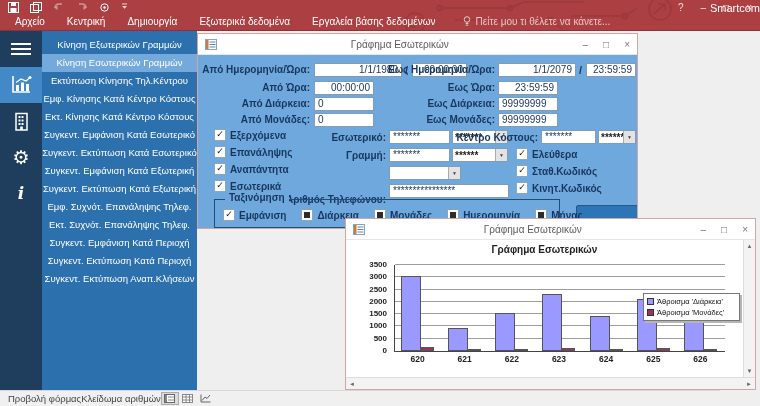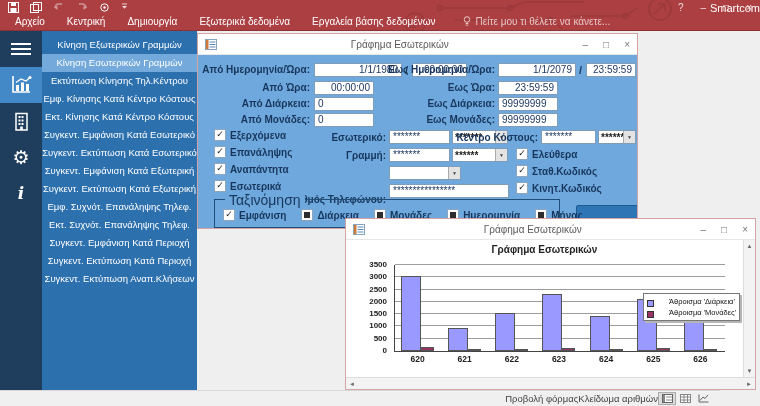--- a/index.html
+++ b/index.html
@@ -44,50 +44,50 @@
   .fslash{position:absolute;font-weight:bold;color:#17365d;font-size:11px;line-height:14px}
   .cb{position:absolute;display:flex;align-items:center;gap:4px}
   .cbx{width:10px;height:10px;background:#fff;border:1px solid #8ca6c0;font-size:9px;line-height:9px;text-align:center;
     color:#222;font-weight:bold;flex:none}
   .cbl{font-size:10px;font-weight:bold;color:#17365d;white-space:nowrap}
   .fcombo{position:absolute;height:14px;background:#fff;border:1px solid #7f9db9;box-sizing:border-box;display:flex}
   .cval{flex:1;font-size:10px;color:#222;font-weight:bold;padding:0 2px;overflow:hidden;line-height:13px;white-space:nowrap}
   .carr{width:11px;background:#e3e3e3;border-left:1px solid #ababab;font-size:5px;line-height:12px;text-align:center;color:#444;flex:none}
   .sortgroup{position:absolute;left:16px;top:144px;width:346px;height:29px;border:1px solid #1f4e79;
     display:flex;align-items:center;gap:15px;padding:3px 0 0 8px;box-sizing:border-box}
-  .sortlegend{position:absolute;top:-8px;left:10px;background:var(--form-bg,#6fa8dc);padding:0 4px;font-size:14px;font-weight:normal;color:#17365d}
+  .sortlegend{position:absolute;top:-8px;left:10px;background:var(--form-bg,#6fa8dc);padding:0 4px;font-size:10px;font-weight:bold;color:#17365d}
   .sortopt{display:flex;align-items:center;gap:4px}
   .sqfill{width:10px;height:10px;background:#fff;border:1px solid #8ca6c0;position:relative;flex:none}
   .sqfill::after{content:"";position:absolute;left:2px;top:2px;right:2px;bottom:2px;background:#2d2d2d}
   .action-button{position:absolute;left:378px;top:150px;width:62px;height:26px;background:var(--accent-button,#2e75b6);
     border:1px solid #215a8c;border-radius:2px}
   
   .cbody{position:absolute;left:0;top:21px;right:0;bottom:0;background:#fff}
   #chart-area{position:absolute;left:0;top:0;right:12px;bottom:12px;background:#fff}
   #chart-title{position:absolute;top:4px;left:0;right:0;text-align:center;font-size:10px;font-weight:bold;color:#222}
   #plot{position:absolute;left:48px;top:25px;width:330px;height:86px;border-left:1px solid #444;border-bottom:1px solid #444}
   .grid{position:absolute;left:0;right:0;height:1px;background:#9d9d9d}
   #yticks{position:absolute;left:0;top:25px;width:44px;height:86px}
   .ytick{position:absolute;right:3px;font-size:8px;font-weight:bold;color:#222}
   .bgrp{position:absolute;bottom:0;height:100%}
   .bar{position:absolute;bottom:0;border:1px solid #555;box-sizing:border-box}
   #xlabels{position:absolute;left:48px;top:114px;width:330px;display:flex}
   #xlabels div{flex:1;text-align:center;font-size:8.5px;font-weight:bold;color:#222}
   #legend{position:absolute;left:297px;top:53px;width:97px;background:#fff;border:1px solid #777;
     box-shadow:2px 2px 0 #b5b5b5;padding:2px 3px;box-sizing:border-box}
-  .lrow{display:flex;align-items:flex-end;gap:15px;font-size:7.5px;color:#111;line-height:11px;white-space:nowrap;overflow:hidden}
+  .lrow{display:flex;align-items:center;gap:3px;font-size:7.5px;color:#111;line-height:11px;white-space:nowrap;overflow:hidden}
   .lkey{width:7px;height:7px;border:1px solid #333;flex:none;box-sizing:border-box}
   .vscroll{position:absolute;right:0;top:0;bottom:12px;width:12px;background:#f3f3f3;border-left:1px solid #ddd;
     display:flex;flex-direction:column;justify-content:space-between;align-items:center;font-size:6px;color:#666;
     padding:3px 0;box-sizing:border-box}
   .hscroll{position:absolute;left:0;right:0;bottom:0;height:12px;background:#f3f3f3;border-top:1px solid #ddd;
     display:flex;justify-content:space-between;align-items:center;font-size:6px;color:#666;padding:0 3px;box-sizing:border-box}
   
   .statusbar{position:absolute;left:0;bottom:0;width:720px;height:16px;background:#f0f0f0;border-top:1px solid #d8d8d8;
-    box-sizing:border-box;display:flex;align-items:center;font-size:9.5px;color:#444;padding:0 8px;justify-content:flex-end;z-index:7}
+    box-sizing:border-box;display:flex;align-items:center;font-size:9.5px;color:#444;padding:0 8px;justify-content:flex-start;z-index:7}
   .stright{display:flex;align-items:center;}
   .sticon{width:18px;height:13px;display:flex;align-items:center;justify-content:center;border:1px solid transparent;box-sizing:border-box}
   .sticon.sel{background:#dcdcdc;border-color:#ababab}
 </style>
 </head>
 <body>
 
 <div class="ribbon">
   <div class="qat">
     <span>

